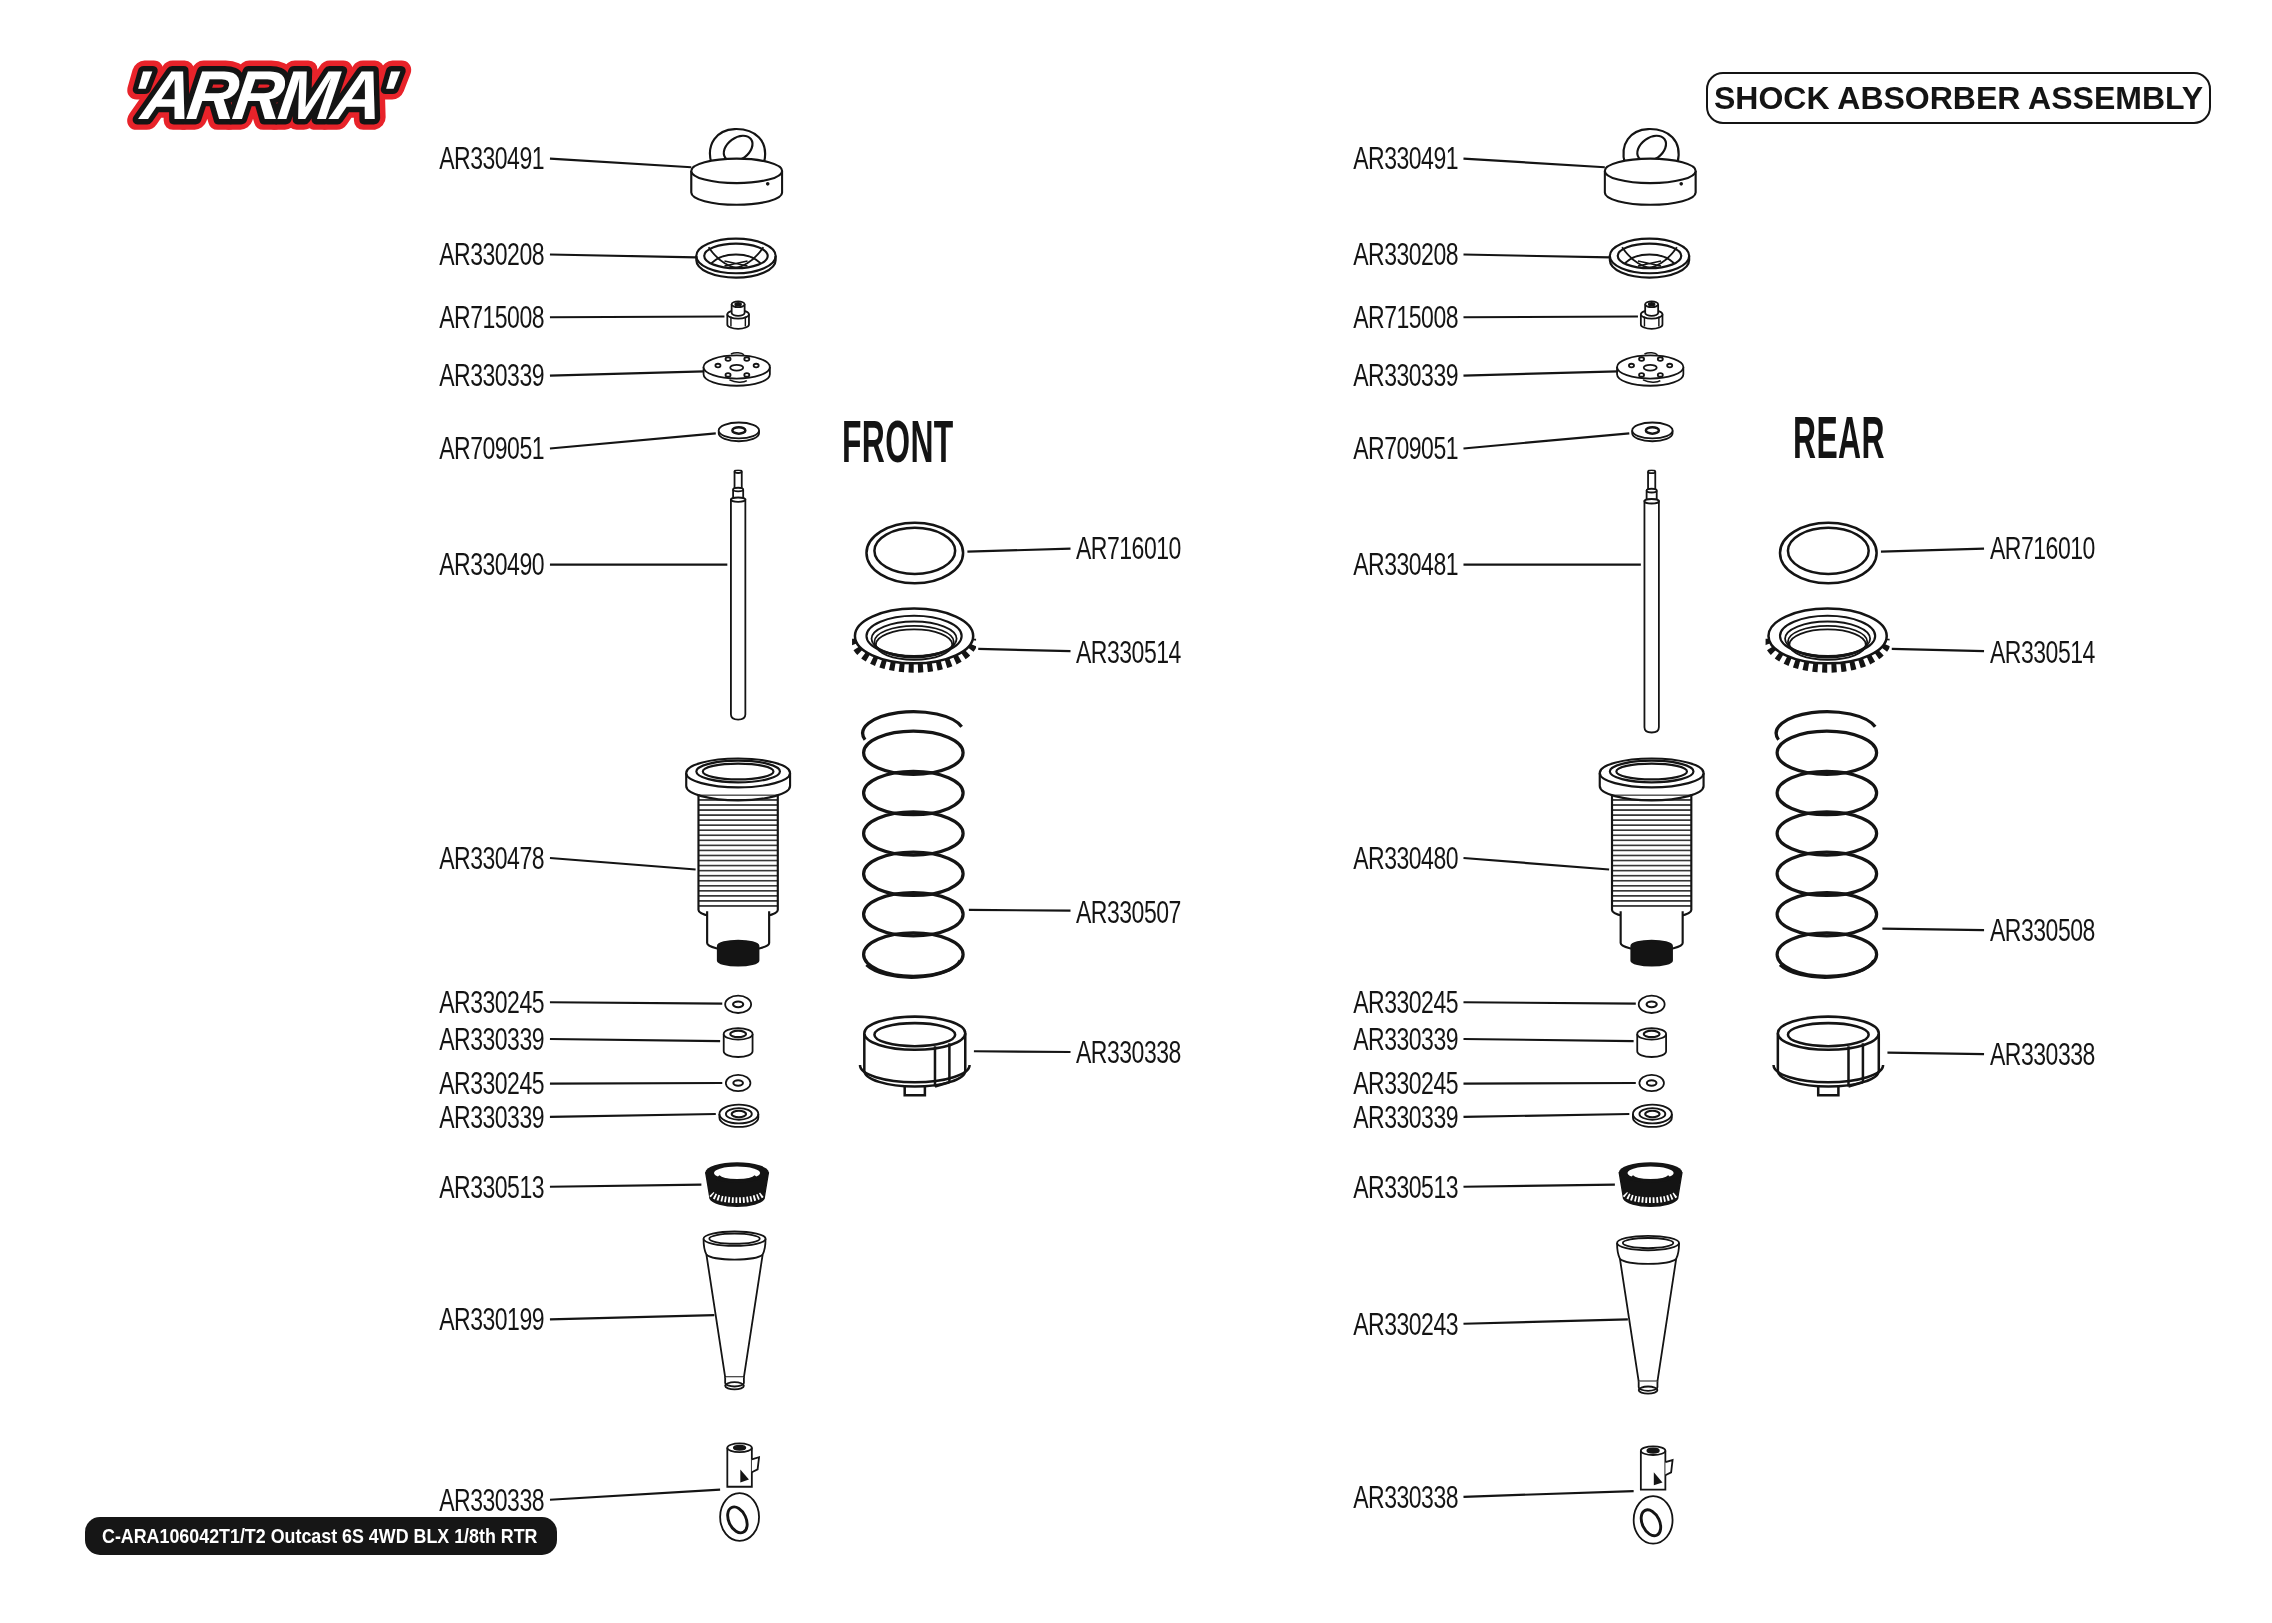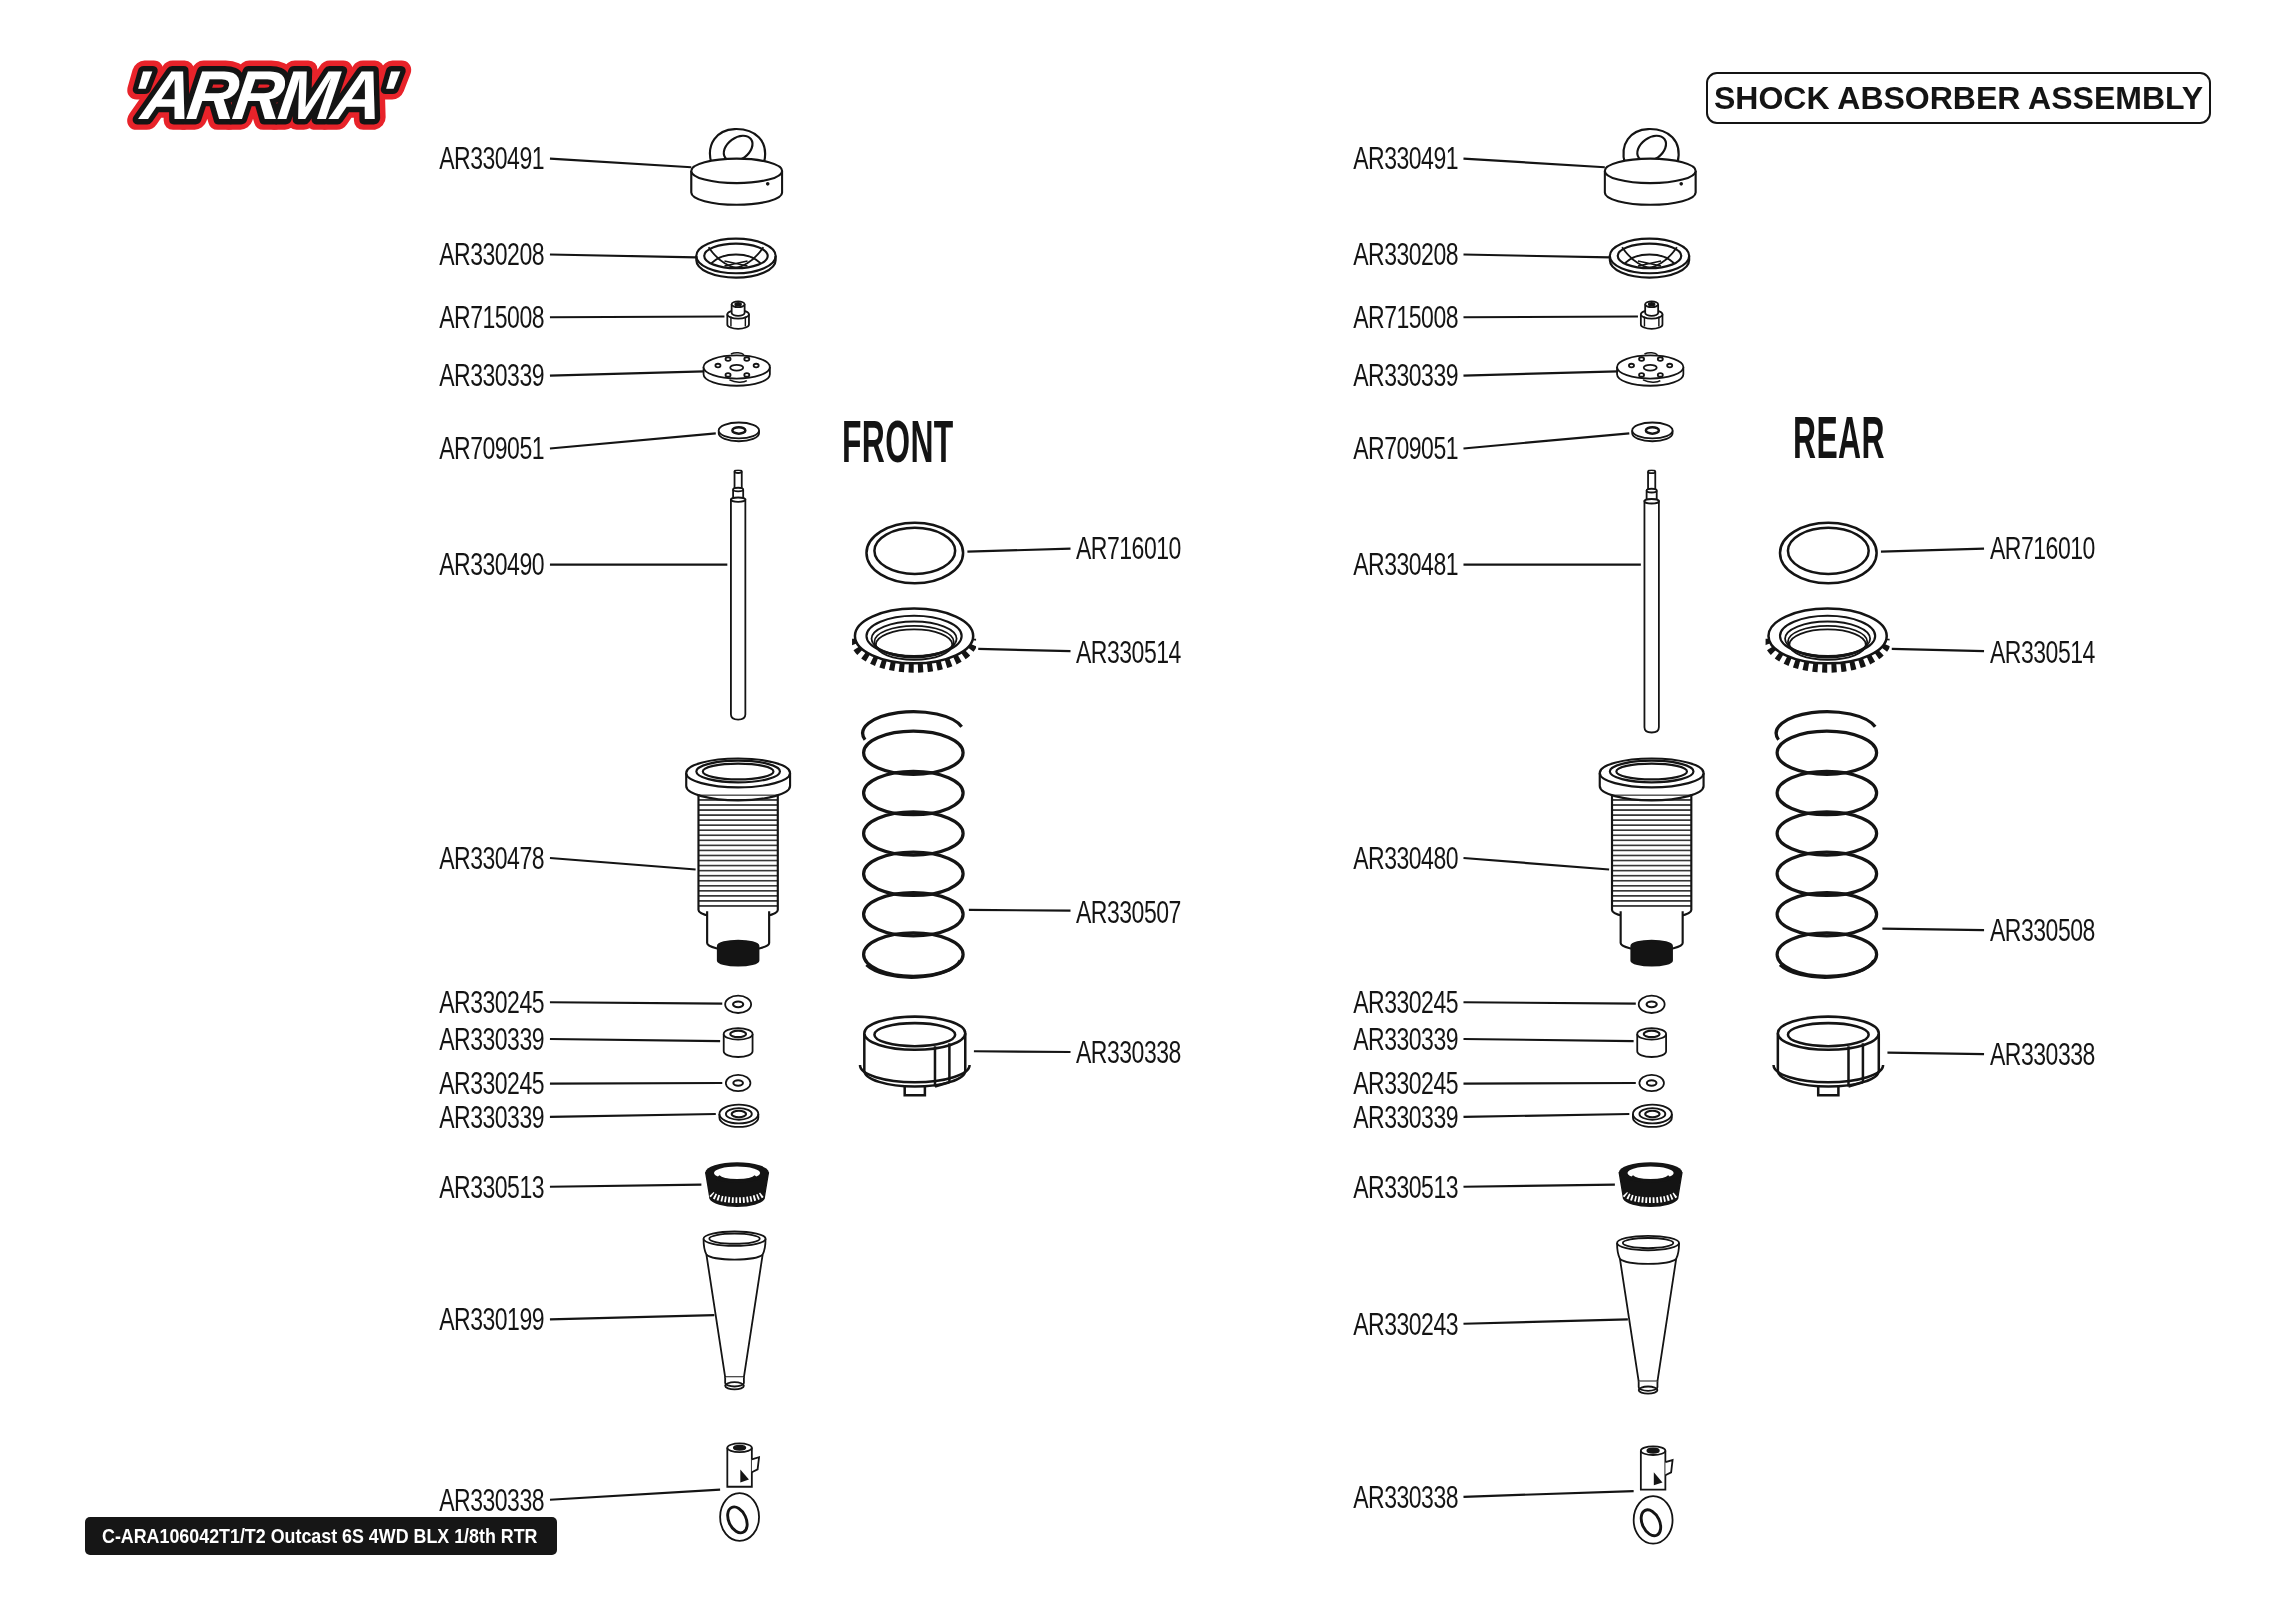--- a/index.html
+++ b/index.html
@@ -9,26 +9,26 @@
   
   .lbl{position:absolute;font-size:32px;line-height:33px;letter-spacing:-0.7px;
        white-space:nowrap;color:#141414;}
   .lbl.l{width:216px;text-align:right;transform:scaleX(.72);transform-origin:100% 50%;}
   .lbl.r{transform:scaleX(.72);transform-origin:0 50%;}
   
   .sect{position:absolute;font-size:59px;font-weight:bold;letter-spacing:0.7px;
         transform:scaleX(.54);transform-origin:0 50%;white-space:nowrap;}
   
   .titlebox{position:absolute;left:1706px;top:72px;width:501px;height:48px;
-        border:2.9px solid #141414;border-radius:11px;display:flex;
+        border:2.9px solid #141414;border-radius:17px;display:flex;
         align-items:center;justify-content:center;font-size:32px;font-weight:bold;
         letter-spacing:0;white-space:nowrap;}
   
   .badge{position:absolute;left:85px;top:1517px;width:472px;height:38px;
-        background:#161616;border-radius:5px;color:#fff;display:flex;align-items:center;
+        background:#161616;border-radius:15px;color:#fff;display:flex;align-items:center;
         font-size:21px;font-weight:bold;white-space:nowrap;padding-left:17.3px;
         box-sizing:border-box;}
   .badge span{transform:scaleX(.85);transform-origin:0 50%;display:inline-block;}
   svg text{font-family:"Liberation Sans",sans-serif;}
 </style>
 </head>
 <body>
 
 <svg class="abs" style="left:81px;top:50px" width="346" height="87" viewBox="0 0 480 120">
   <g transform="skewX(-8)" font-family="Liberation Sans,sans-serif" font-weight="bold" font-style="italic" font-size="96" text-anchor="middle" letter-spacing="-6">

